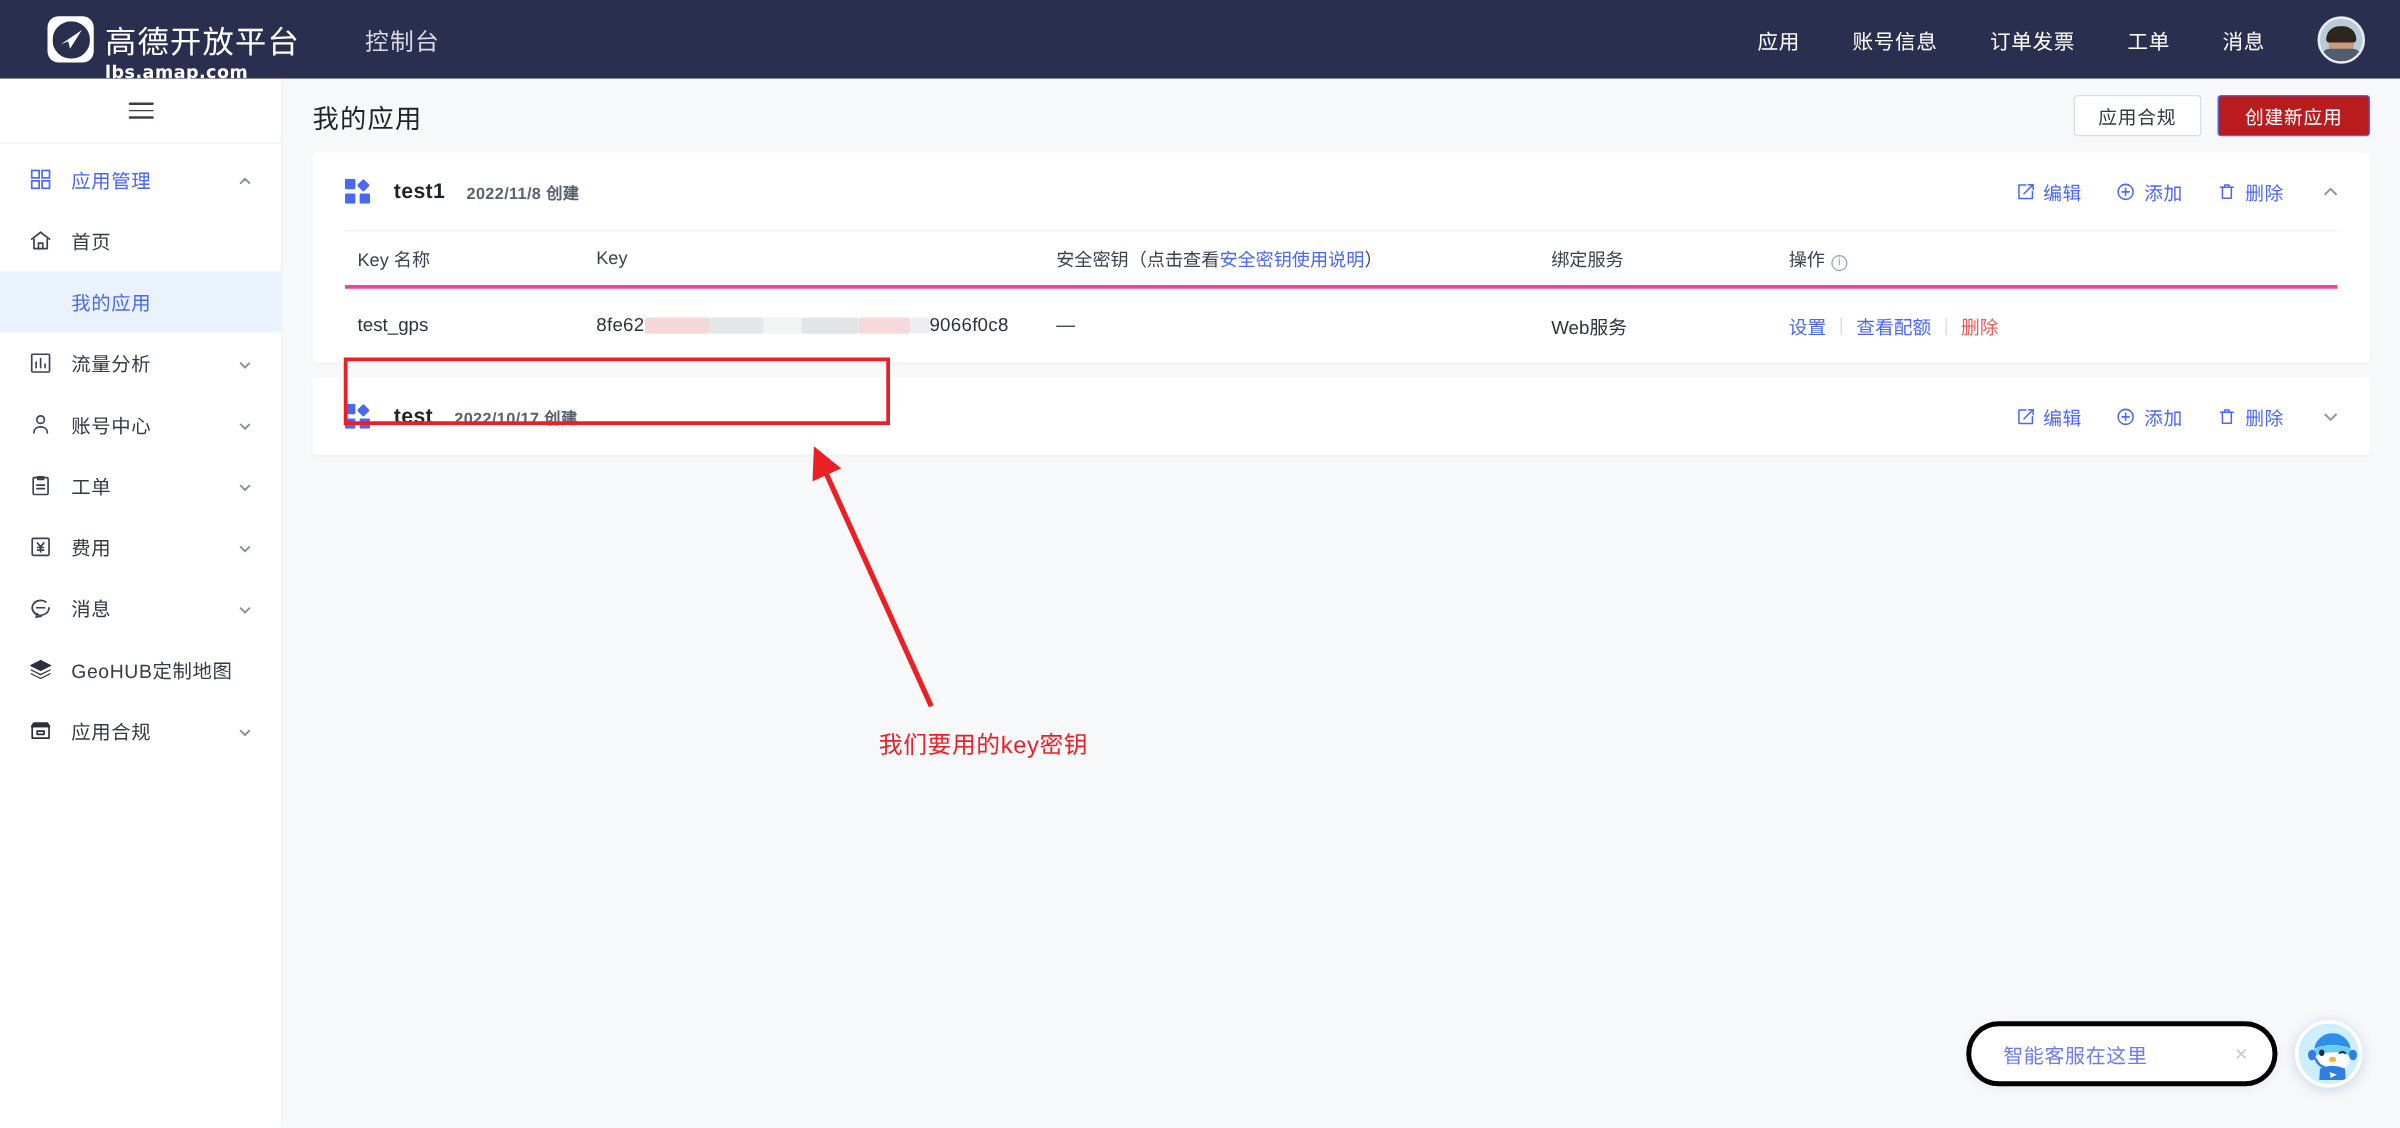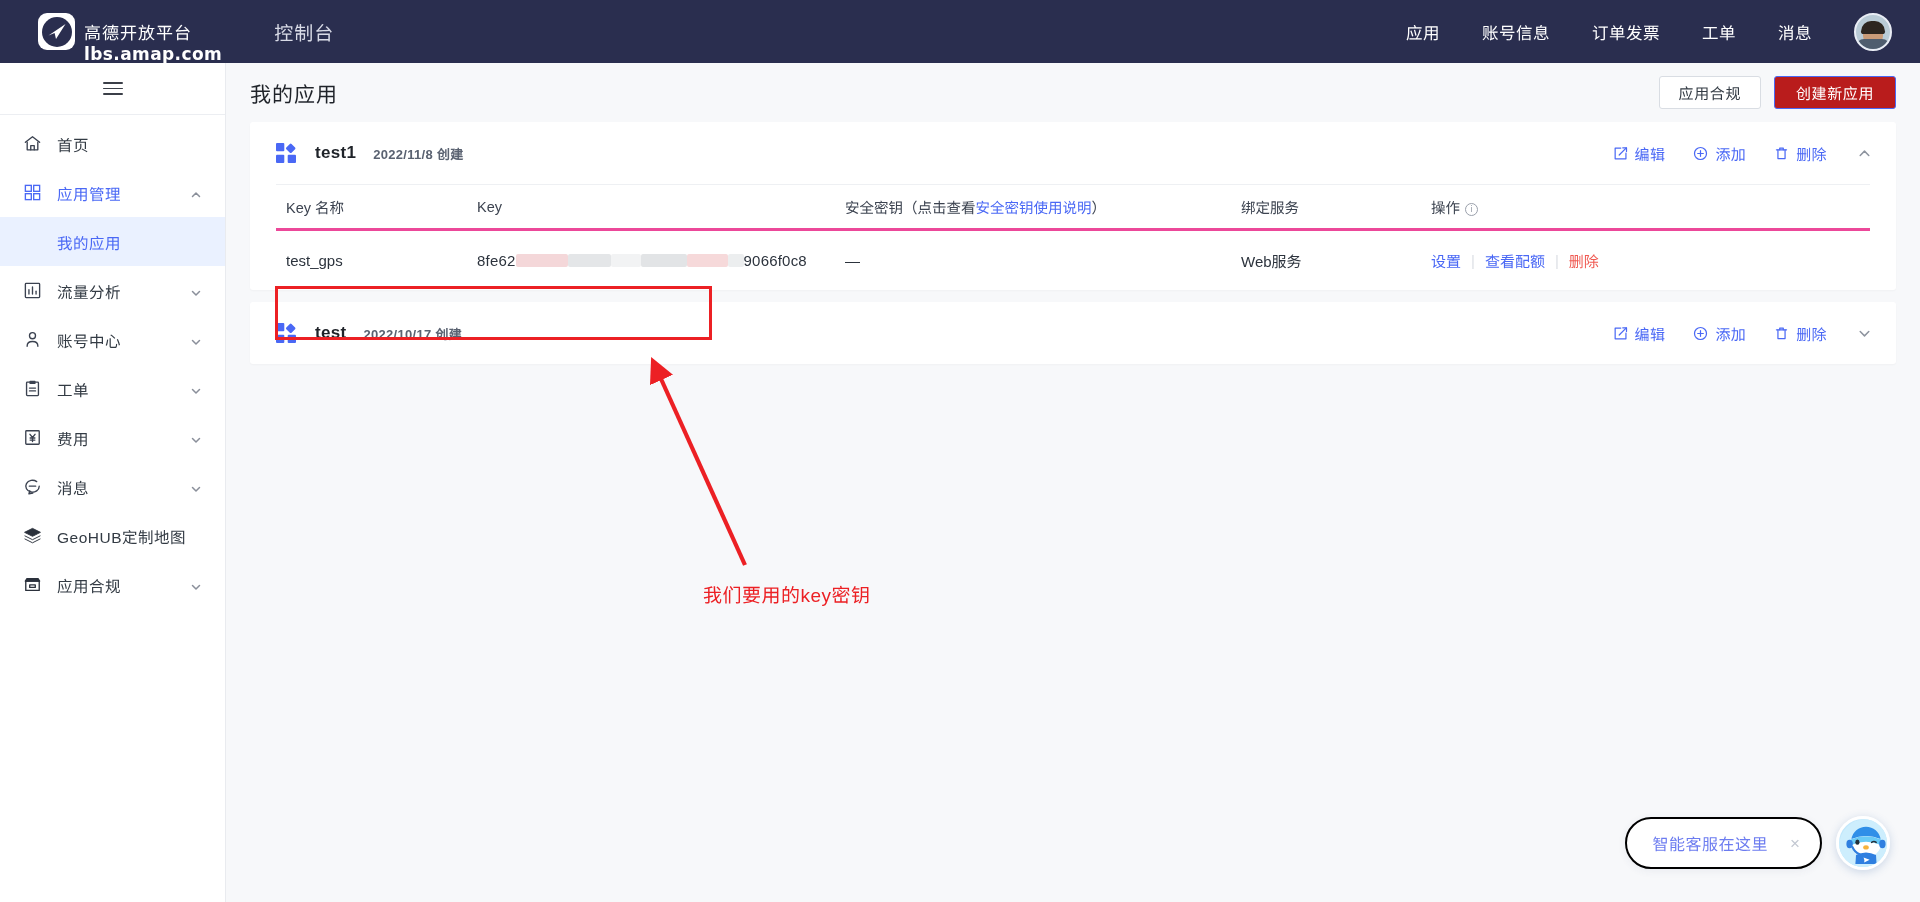--- a/index.html
+++ b/index.html
@@ -23,25 +23,25 @@
   .brand { display: flex; align-items: center; margin-left: 38px; }
   .brand-logo {
     width: 37px; height: 37px; border-radius: 9px;
     background: #ffffff;
     display: flex; align-items: center; justify-content: center;
     flex: none;
   }
   .brand-logo svg { display: block; }
   .brand-text { margin-left: 9px; line-height: 1; }
   .brand-title {
-    font-size: 17px; color: #fff; letter-spacing: 1px;
+    font-size: 25px; color: #fff; letter-spacing: 1px;
     font-weight: 500; display: block; margin-top: 24px;
   }
   .brand-sub {
-    font-size: 17px; color: #fff; letter-spacing: .4px;
+    font-size: 14px; color: #fff; letter-spacing: .4px;
     display: block; margin-top: 4px; font-weight: bold;
     font-family: "DejaVu Sans", sans-serif;
   }
   .console-label {
     margin-left: 52px; font-size: 19px; color: #d8dae6; letter-spacing: 1px;
   }
   .nav-right {
     margin-left: auto; display: flex; align-items: center;
     margin-right: 28px;
   }
@@ -220,23 +220,24 @@
     white-space: nowrap; z-index: 6;
   }
 
   
   .cs-wrap {
     position: absolute; right: 30px; bottom: 32px;
     display: flex; align-items: center; z-index: 8;
   }
   .cs-bubble {
     height: 52px; display: flex; align-items: center;
-    background: #ffffff; border: 2px solid #000000;
+    background: #ffffff; border: 4px solid #000000;
     border-radius: 26px; padding: 0 20px 0 26px;
     box-shadow: 0 2px 8px rgba(60,70,120,.07);
+    gap: 48px;
   }
   .cs-text { font-size: 16px; color: #6c7cf0; letter-spacing: .5px; }
   .cs-close {
     margin-left: 22px; color: #c3c8d2; font-size: 17px; cursor: pointer;
     line-height: 1;
   }
   .cs-avatar {
     width: 54px; height: 54px; border-radius: 50%;
     margin-left: 14px; flex: none;
     background: radial-gradient(circle at 50% 42%, #d8f1ff 0%, #bde6fb 70%, #a9dcf7 100%);
@@ -284,46 +285,46 @@
     <div class="hamburger-row">
       <div class="hamburger">
         <span></span>
           <span></span>
           <span></span>
       </div>
     </div>
 
     <div class="menu">
 
-      <div class="menu-item">
-        <span class="mi-icon">
-          <svg width="19" height="19" viewBox="0 0 24 24" fill="none" stroke="#3b4250" stroke-width="1.7" stroke-linecap="round" stroke-linejoin="round">
-            <path d="M3 10.5 L12 3.5 L21 10.5"></path>
-              <path d="M5.3 10.3 V20 H18.7 V10.3"></path>
-              <path d="M9.8 20 V14.6 h4.4 V20"></path>
-          </svg>
-        </span>
-        <span class="mi-label">首页</span>
-      </div>
-
       <div class="menu-item active">
         <span class="mi-icon">
           <svg width="19" height="19" viewBox="0 0 24 24" fill="none" stroke="#4a68f5" stroke-width="1.7">
             <rect x="3" y="3" width="7.5" height="7.5"></rect>
               <rect x="13.5" y="3" width="7.5" height="7.5"></rect>
             <rect x="3" y="13.5" width="7.5" height="7.5"></rect>
               <rect x="13.5" y="13.5" width="7.5" height="7.5"></rect>
           </svg>
         </span>
         <span class="mi-label">应用管理</span>
         <span class="mi-arrow">
           <svg width="12" height="12" viewBox="0 0 12 12" fill="none" stroke="#8a8f9a" stroke-width="1.5" stroke-linecap="round" stroke-linejoin="round">
               <path d="M2.5 7.5 L6 4 L9.5 7.5"></path>
             </svg>
         </span>
+      </div>
+
+      <div class="menu-item">
+        <span class="mi-icon">
+          <svg width="19" height="19" viewBox="0 0 24 24" fill="none" stroke="#3b4250" stroke-width="1.7" stroke-linecap="round" stroke-linejoin="round">
+            <path d="M3 10.5 L12 3.5 L21 10.5"></path>
+              <path d="M5.3 10.3 V20 H18.7 V10.3"></path>
+              <path d="M9.8 20 V14.6 h4.4 V20"></path>
+          </svg>
+        </span>
+        <span class="mi-label">首页</span>
       </div>
 
       <div class="submenu">
         <div class="submenu-item selected">我的应用</div>
       </div>
 
       <div class="menu-item">
         <span class="mi-icon">
           <svg width="19" height="19" viewBox="0 0 24 24" fill="none" stroke="#3b4250" stroke-width="1.7" stroke-linejoin="round">
             <rect x="3" y="3" width="18" height="18" rx="1"></rect>

